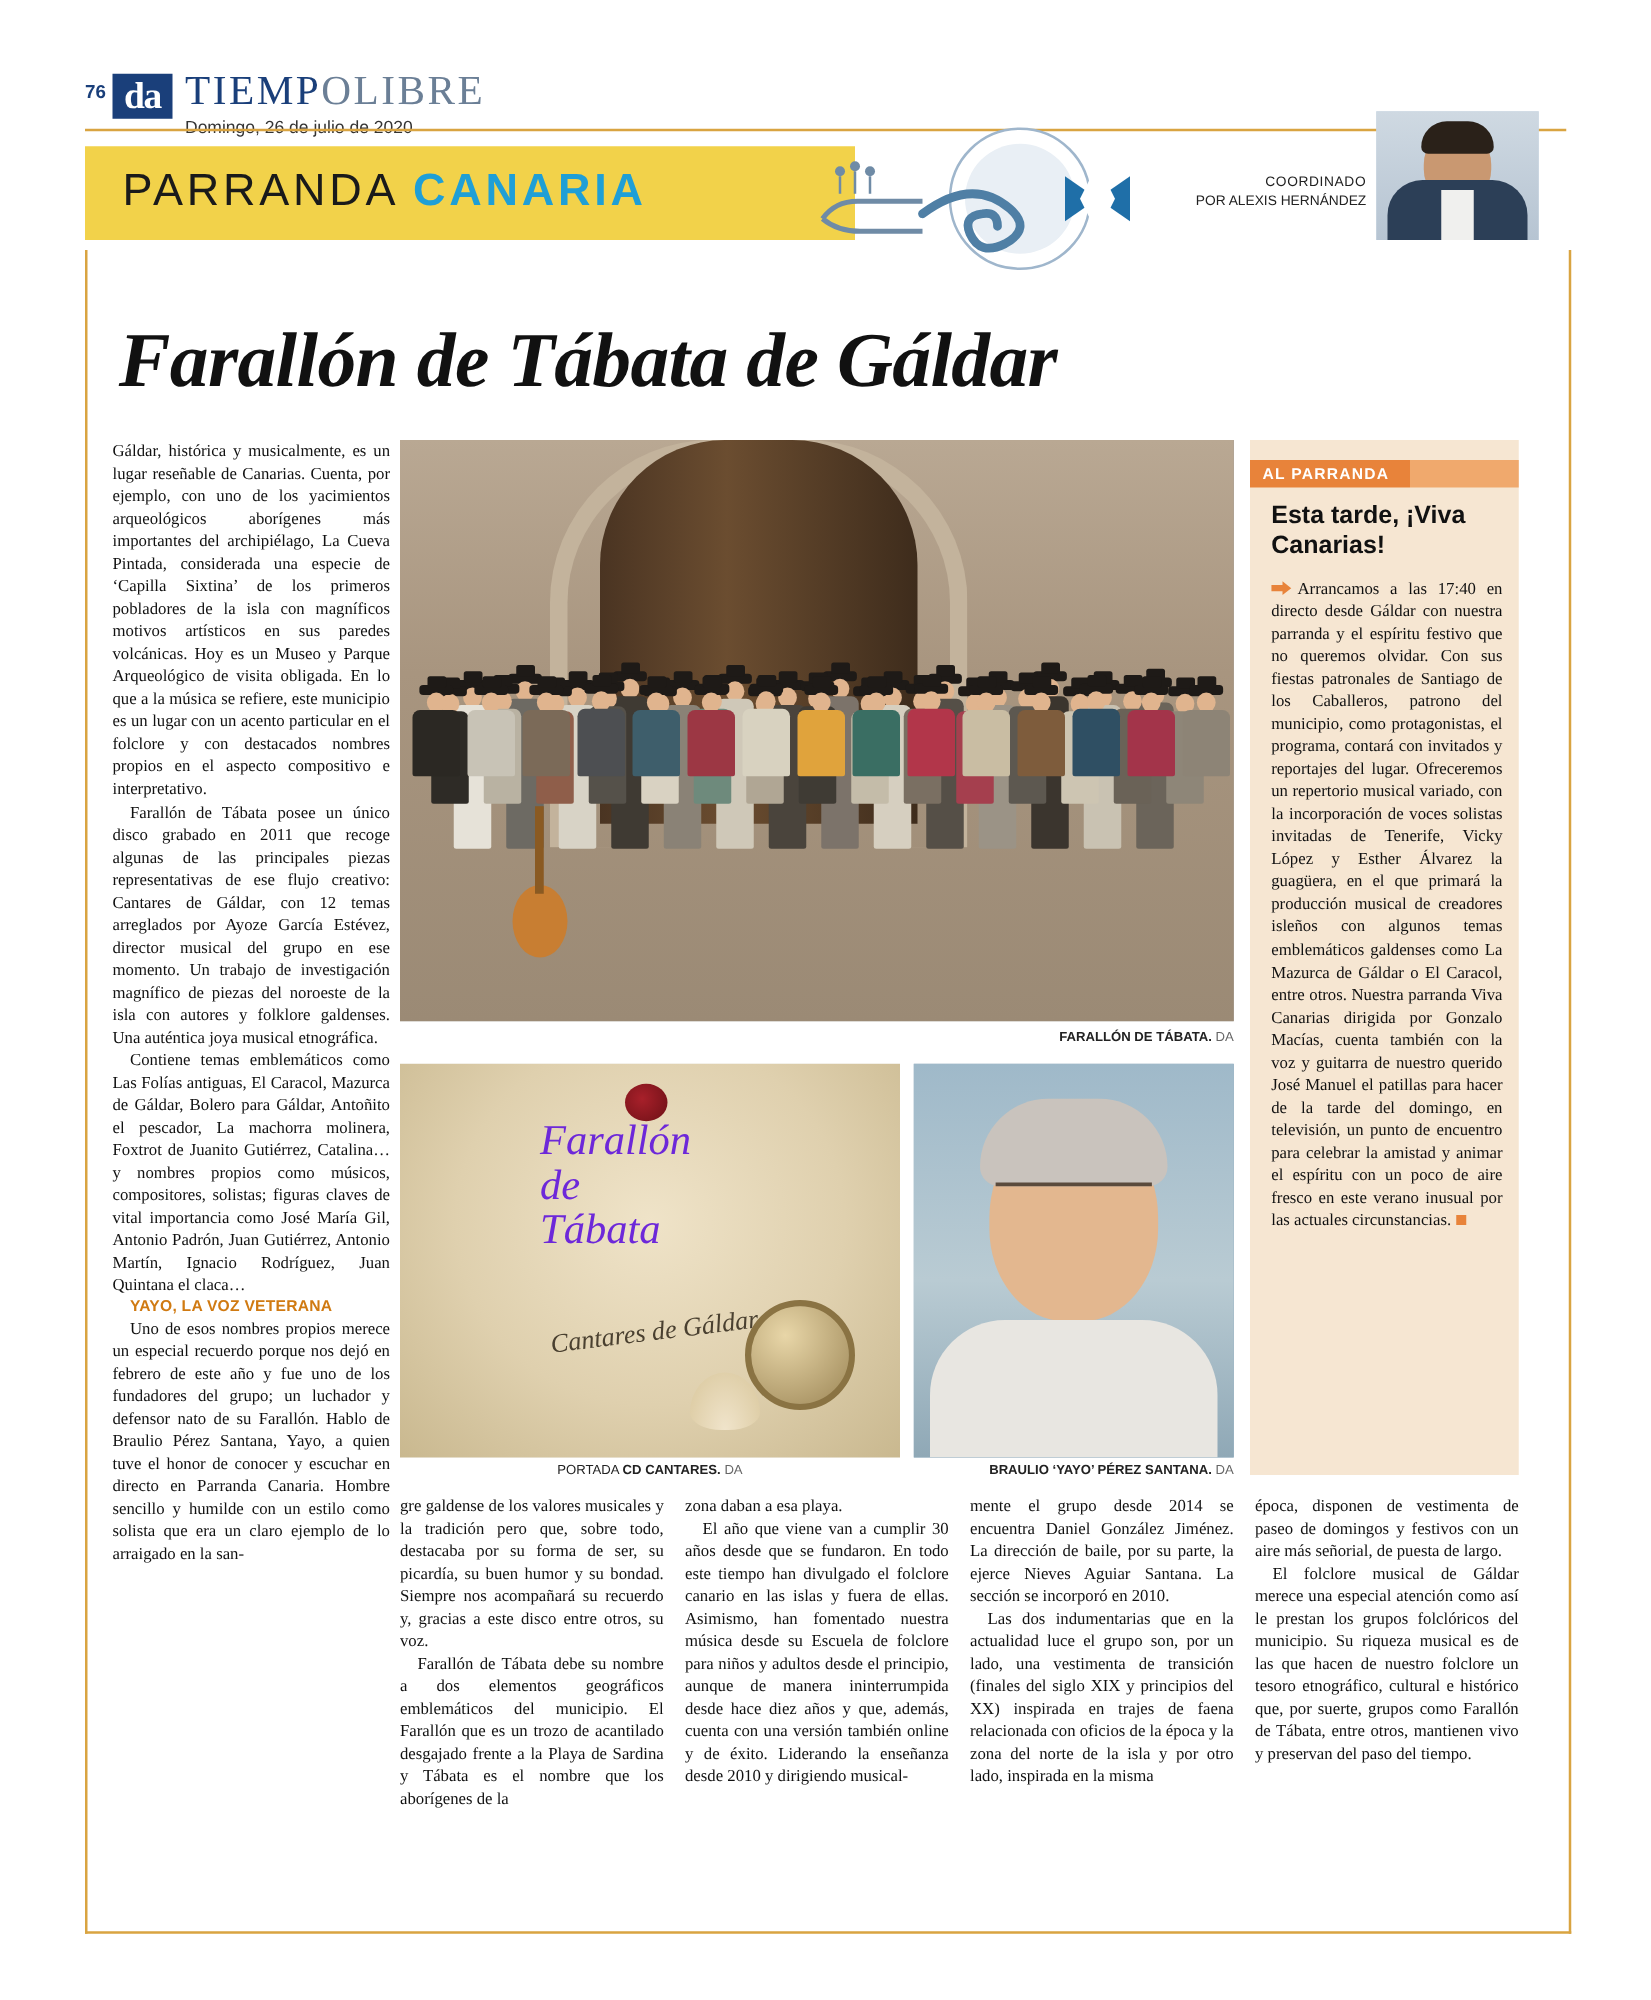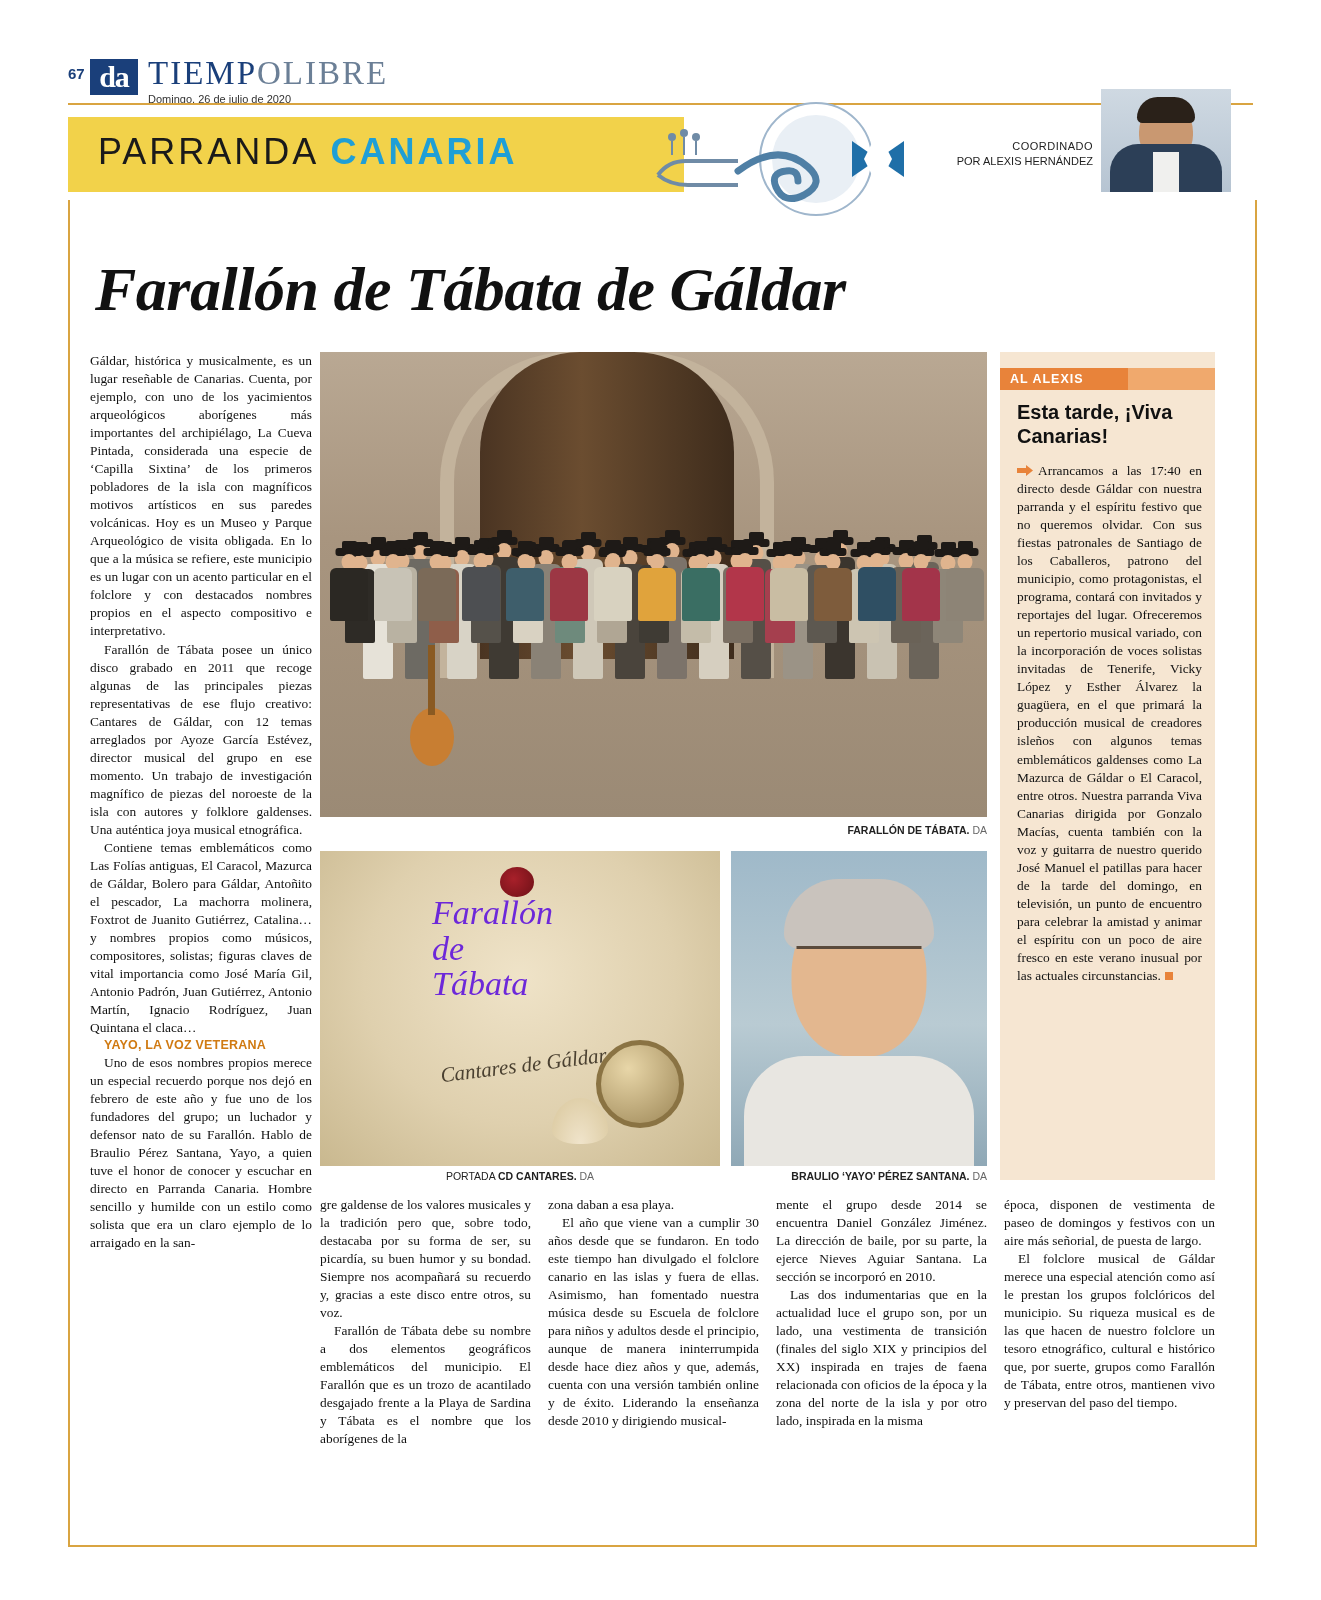--- a/index.html
+++ b/index.html
@@ -55,21 +55,21 @@
     font-family: "Liberation Serif", serif;
     font-size: 33px;
     letter-spacing: 2px;
   }
   .section-title .t1 { color: #1a3f7a; }
   .section-title .t2 { color: #6b7f96; }
   .date-line {
     position: absolute;
     left: 80px; top: 38px;
     font-family: "Liberation Sans", sans-serif;
-    font-size: 11px;
+    font-size: 14px;
     color: #333;
   }
   .masthead-rule {
     position: absolute;
     left: 68px; top: 103px;
     width: 1185px; height: 2px;
     background: #d9a441;
   }
 
   
@@ -390,21 +390,21 @@
     top: 30%; width: 125px; height: 26px;
     border-top: 3px solid #5a4a3c;
   }
 </style>
 </head>
 <body>
 
 <div class="page">
 
   <div class="masthead">
-    <div class="folio">67</div>
+    <div class="folio">76</div>
     <div class="da-logo">da</div>
     <div class="section-title">
       <span class="t1">TIEMP</span><span class="t2">OLIBRE</span>
     </div>
     <div class="date-line">Domingo, 26 de julio de 2020</div>
   </div>
   <div class="masthead-rule"></div>
 
   <div class="banner">
     <div class="banner-title">
@@ -719,21 +719,21 @@
     <div class="port-hair"></div>
     <div class="port-glasses"></div>
     <div class="port-shirt"></div>
   </div>
   <div class="cap" id="cap-braulio">
     <span class="sc">BRAULIO ‘YAYO’ PÉREZ SANTANA.</span>
     <span class="da">DA</span>
   </div>
 
   <div class="sidebar"></div>
-  <div class="sidebar-tab">AL ALEXIS</div>
+  <div class="sidebar-tab">AL PARRANDA</div>
   <div class="sidebar-tab-bar"></div>
   <div class="sidebar-head">Esta tarde, ¡Viva Canarias!</div>
   <div class="sidebar-body">
     <svg class="arrow-icon" viewBox="0 0 17 13">
       <path d="M0 4 h9 V1 l7 5.5 -7 5.5 V9 H0 Z" fill="#e8833a"></path>
     </svg><span>Arrancamos a las 17:40 en directo desde Gáldar con nuestra parranda y el espíritu festivo que no queremos olvidar. Con sus fiestas patronales de Santiago de los Caballeros, patrono del municipio, como protagonistas, el programa, contará con invitados y reportajes del lugar. Ofreceremos un repertorio musical variado, con la incorporación de voces solistas invitadas de Tenerife, Vicky López y Esther Álvarez la guagüera, en el que primará la producción musical de creadores isleños con algunos temas emblemáticos galdenses como La Mazurca de Gáldar o El Caracol, entre otros. Nuestra parranda Viva Canarias dirigida por Gonzalo Macías, cuenta también con la voz y guitarra de nuestro querido José Manuel el patillas para hacer de la tarde del domingo, en televisión, un punto de encuentro para celebrar la amistad y animar el espíritu con un poco de aire fresco en este verano inusual por las actuales circunstancias.</span><span class="endmark"></span>
   </div>
 
   <div class="col" id="col-b1">
     <p class="first">gre galdense de los valores musicales y la tradición pero que, sobre todo, destacaba por su forma de ser, su picardía, su buen humor y su bondad. Siempre nos acompañará su recuerdo y, gracias a este disco entre otros, su voz.</p>

